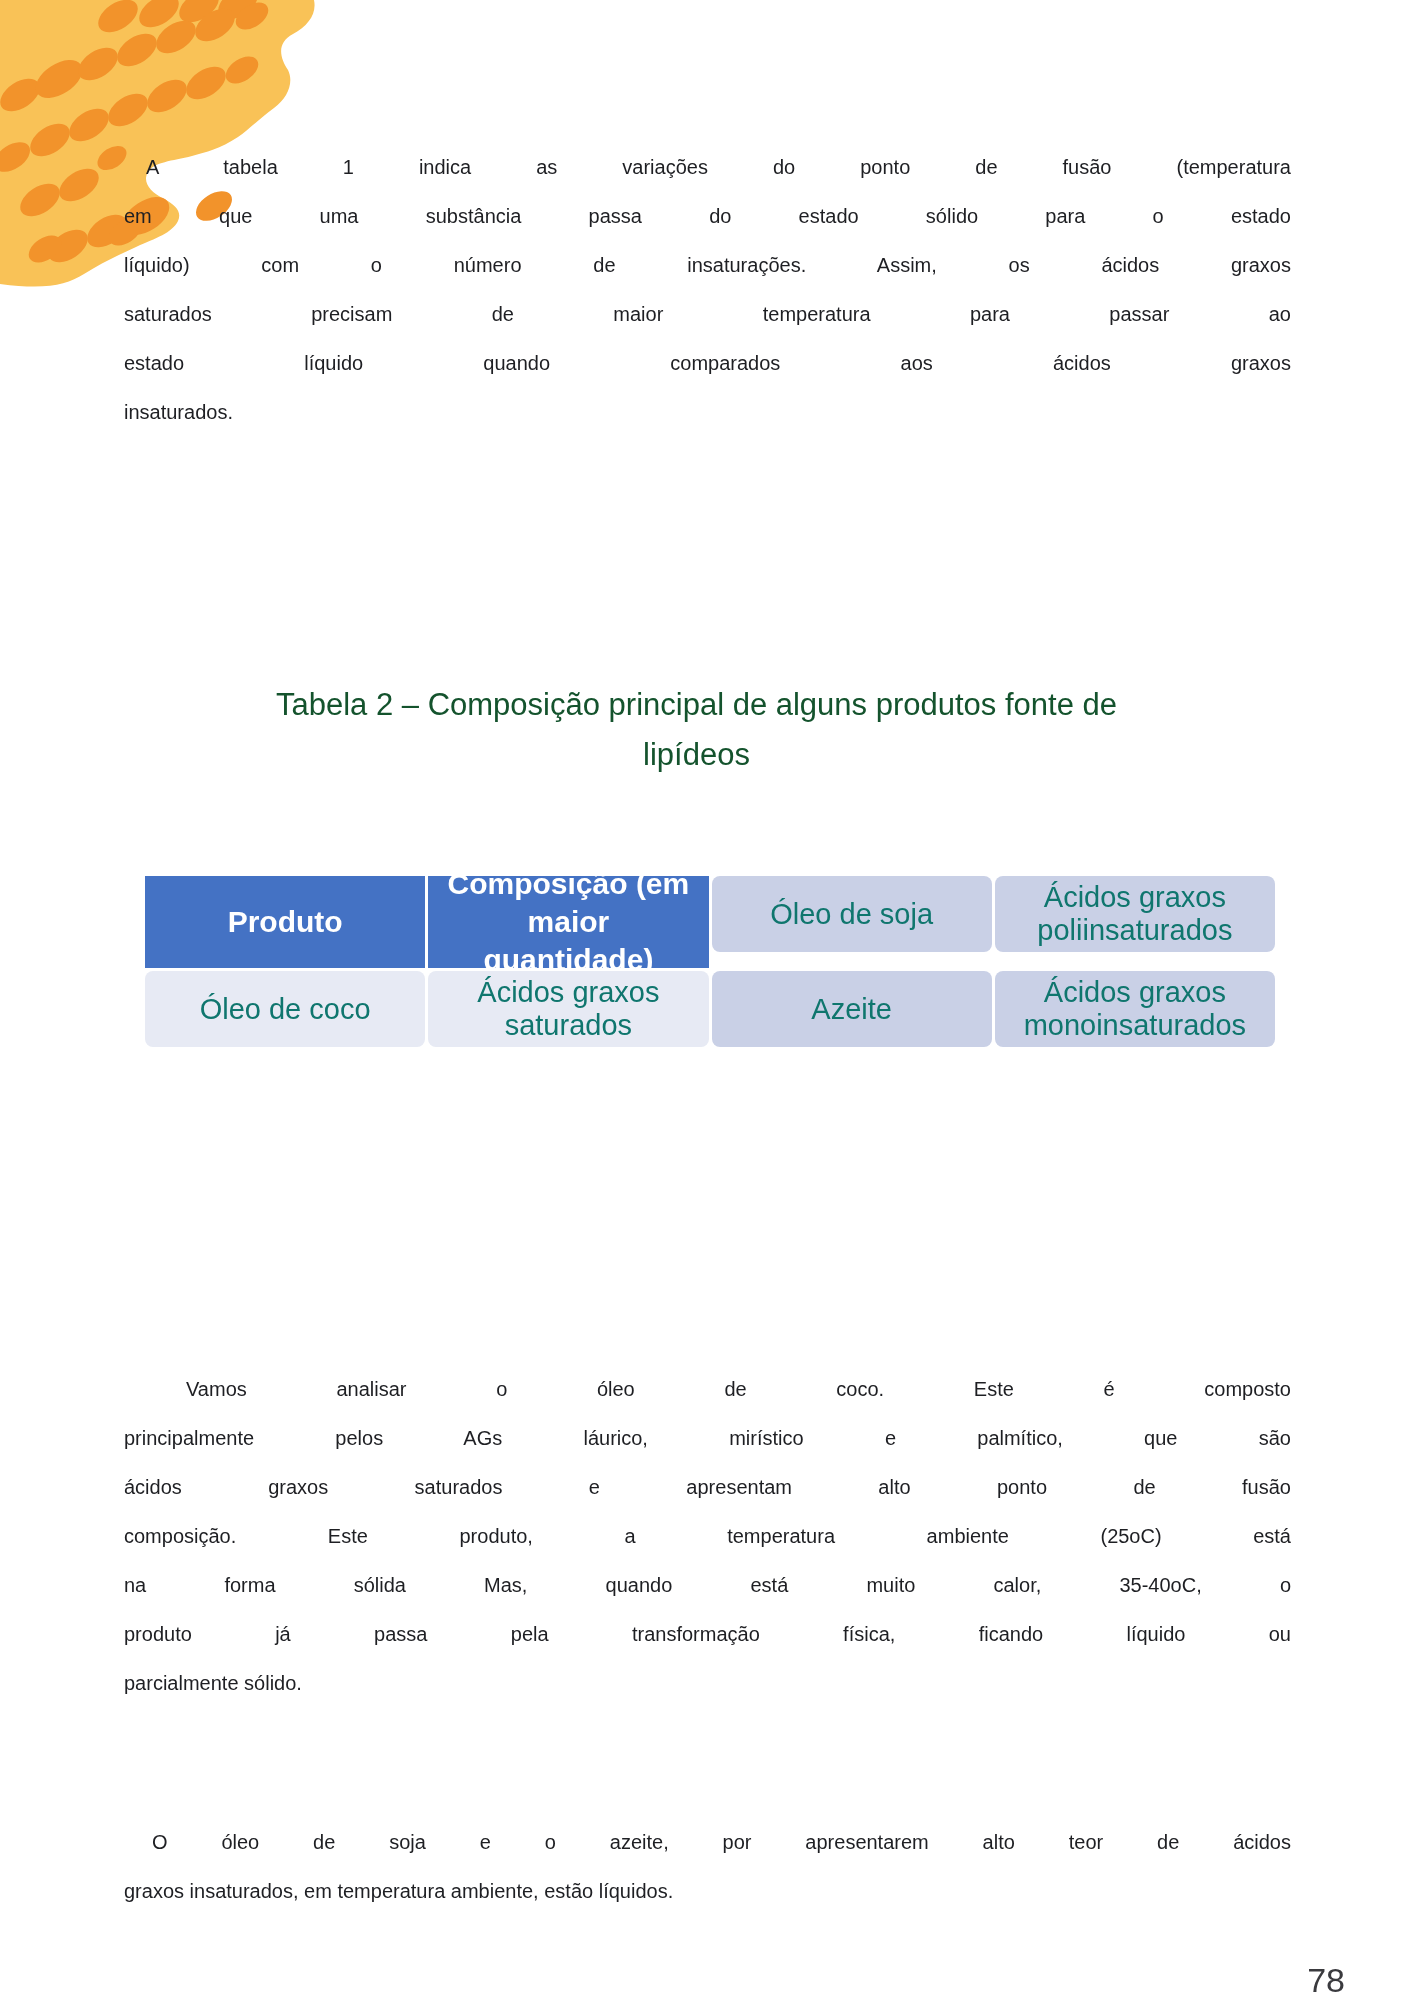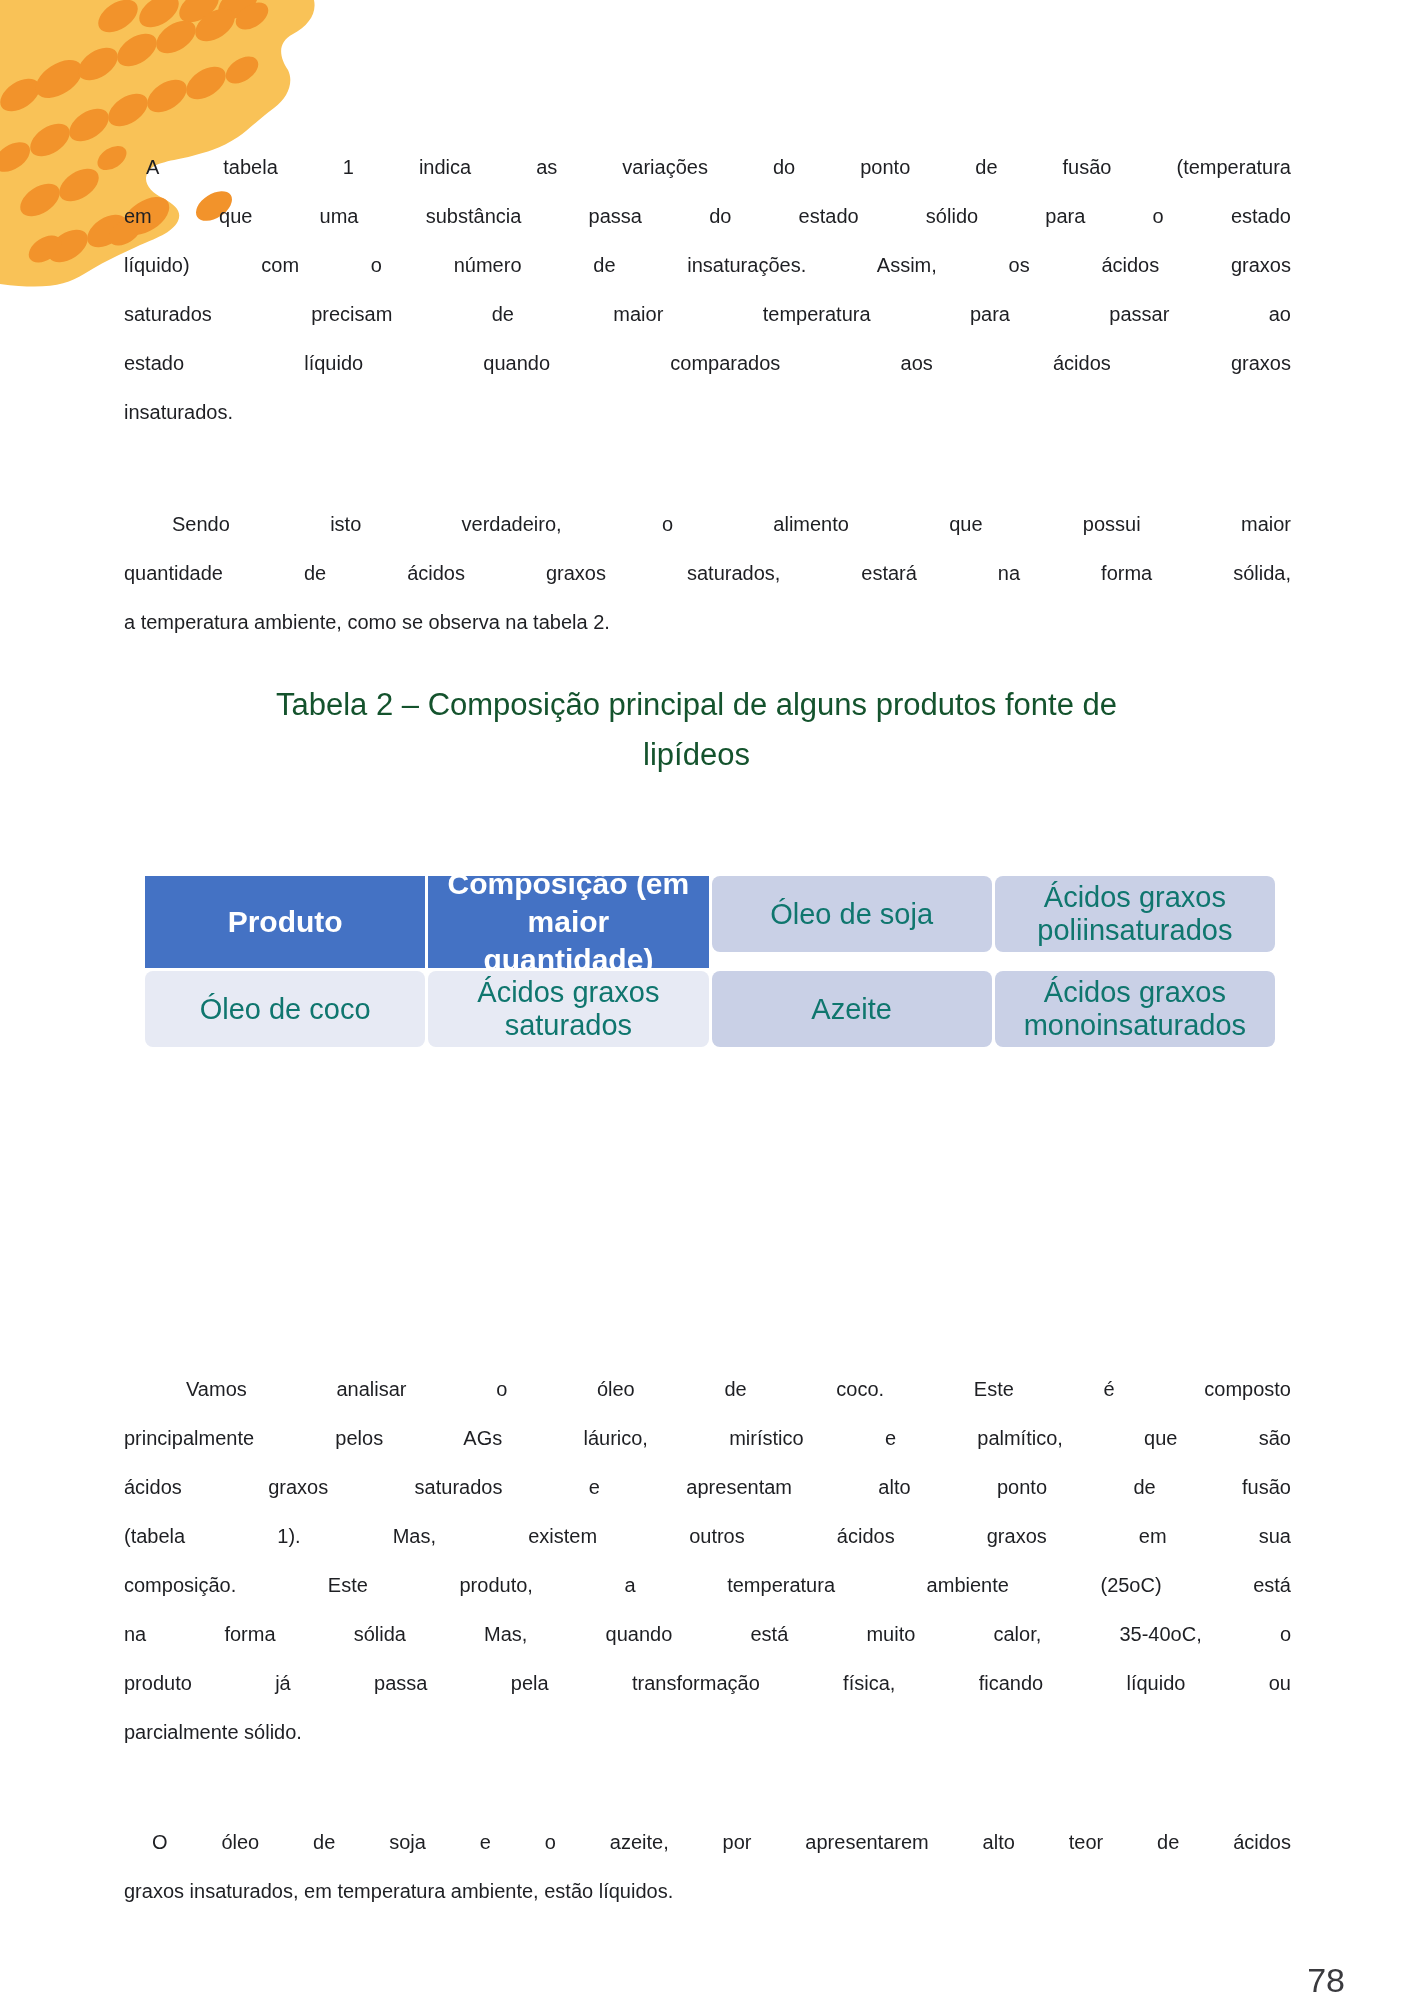--- a/index.html
+++ b/index.html
@@ -108,25 +108,20 @@
 
   <div class="para p1">
     <div class="ln first">A tabela 1 indica as variações do ponto de fusão (temperatura</div>
     <div class="ln">em que uma substância passa do estado sólido para o estado</div>
     <div class="ln">líquido) com o número de insaturações. Assim, os ácidos graxos</div>
     <div class="ln">saturados precisam de maior temperatura para passar ao</div>
     <div class="ln">estado líquido quando comparados aos ácidos graxos</div>
     <div class="ln last">insaturados.</div>
   </div>
 
-  <div class="para p2">
-    <div class="ln first">Sendo isto verdadeiro, o alimento que possui maior</div>
-    <div class="ln">quantidade de ácidos graxos saturados, estará na forma sólida,</div>
-    <div class="ln last">a temperatura ambiente, como se observa na tabela 2.</div>
-  </div>
 
   <div class="caption">
     <div class="cap-ln">Tabela 2 – Composição principal de alguns produtos fonte de</div>
     <div class="cap-ln">lipídeos</div>
   </div>
 
   <div class="tbl">
     <div class="cell hdr">Produto</div>
     <div class="cell hdr">Composição (em maior
 quantidade)</div>
@@ -138,21 +133,20 @@
     <div class="cell body light">Ácidos graxos saturados</div>
 
     <div class="cell body dark">Azeite</div>
     <div class="cell body dark">Ácidos graxos monoinsaturados</div>
   </div>
 
   <div class="para p3">
     <div class="ln first">Vamos analisar o óleo de coco. Este é composto</div>
     <div class="ln">principalmente pelos AGs láurico, mirístico e palmítico, que são</div>
     <div class="ln">ácidos graxos saturados e apresentam alto ponto de fusão</div>
-    <div class="ln">(tabela 1). Mas, existem outros ácidos graxos em sua</div>
     <div class="ln">composição. Este produto, a temperatura ambiente (25oC) está</div>
     <div class="ln">na forma sólida Mas, quando está muito calor, 35-40oC, o</div>
     <div class="ln">produto já passa pela transformação física, ficando líquido ou</div>
     <div class="ln last">parcialmente sólido.</div>
   </div>
 
   <div class="para p4">
     <div class="ln first">O óleo de soja e o azeite, por apresentarem alto teor de ácidos</div>
     <div class="ln last">graxos insaturados, em temperatura ambiente, estão líquidos.</div>
   </div>

